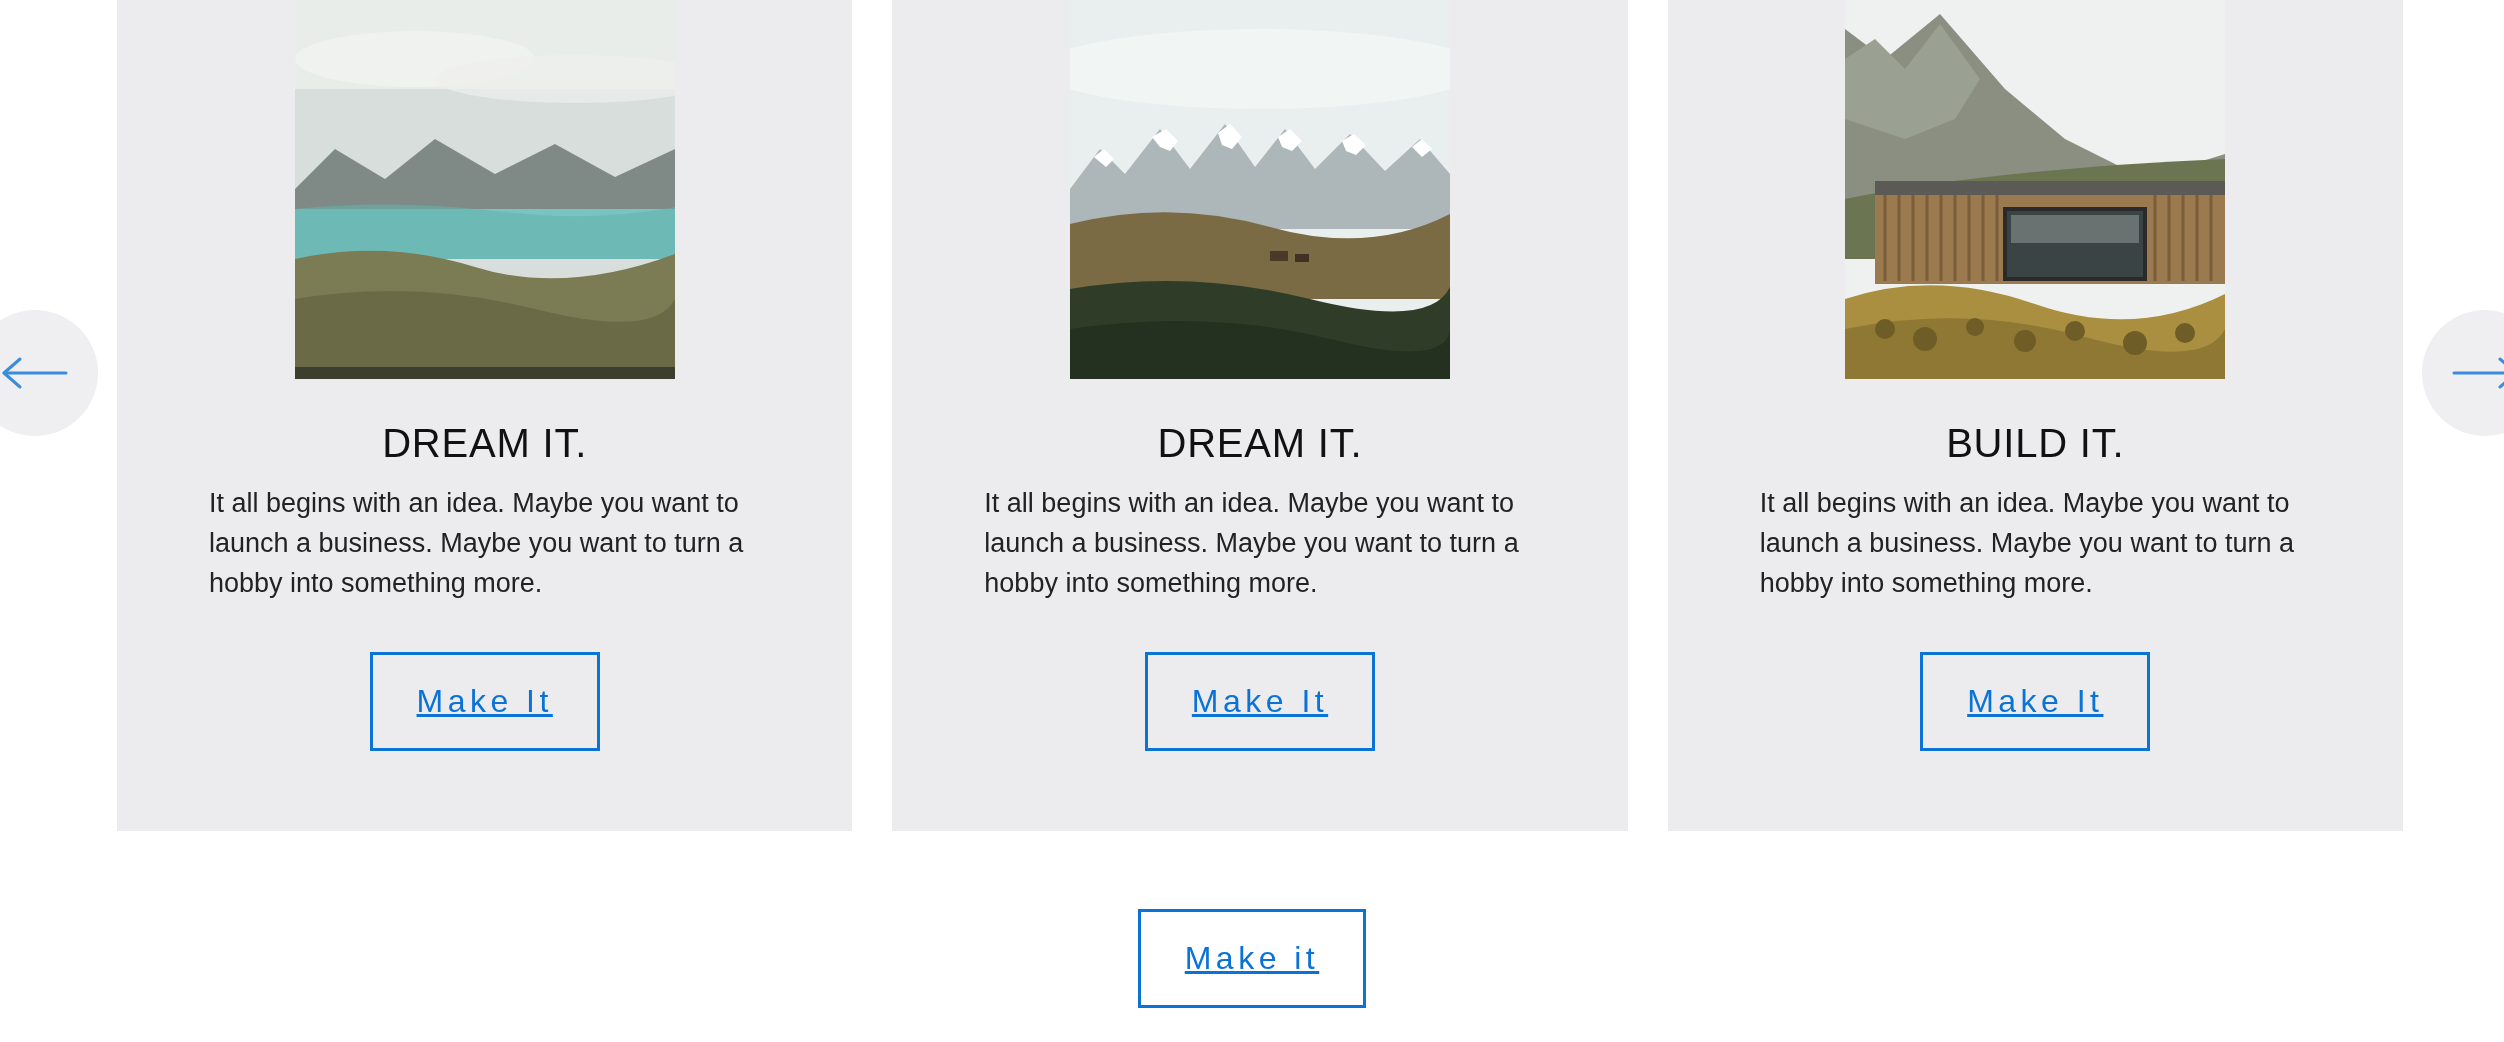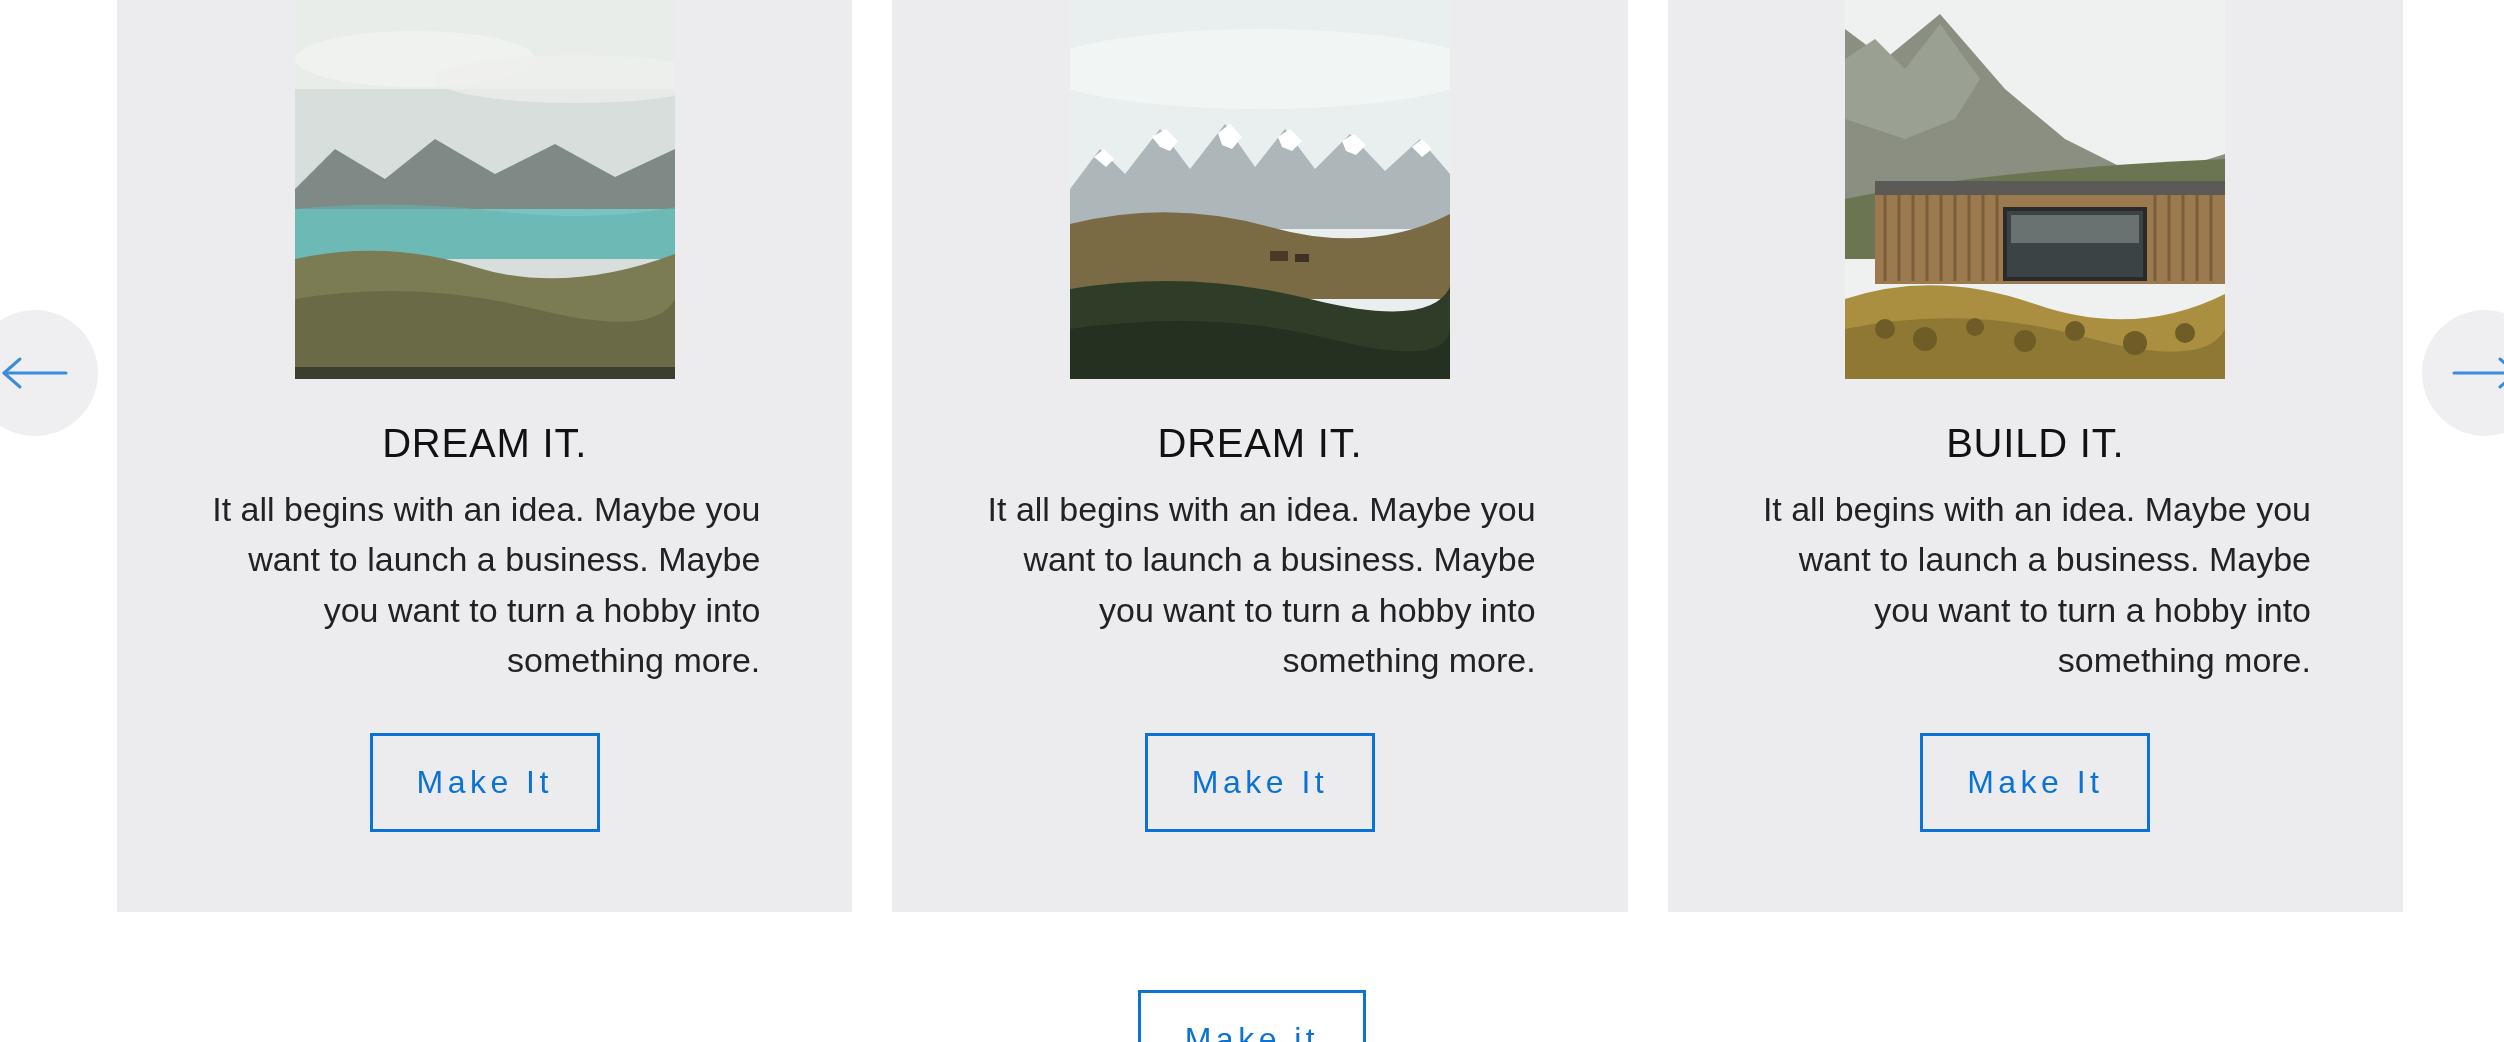--- a/index.html
+++ b/index.html
@@ -51,39 +51,40 @@
     margin-top: 42px;
     font-size: 40px;
     font-weight: 400;
     letter-spacing: 0.02em;
     color: #111;
     text-align: center;
   }
 
   .card-desc {
     margin-top: 18px;
-    font-size: 34px;
+    font-size: 27px;
     line-height: 1.48;
     color: #222;
-    text-align: right;
+    text-align: left;
     font-weight: 400;
     max-width: 580px;
   }
 
   .card-button, .global-button {
     margin-top: 48px;
     border: 3px solid #0b73d6;
     background: #fff0;
     color: #0b73d6;
     padding: 28px 44px;
     font-size: 32px;
     font-weight: 500;
     letter-spacing: 0.14em;
     cursor: pointer;
     white-space: nowrap;
+    text-decoration: underline;
   }
 
   .bottom-row {
     display: flex;
     justify-content: center;
     margin-top: 78px;
   }
   .global-button {
     margin-top: 0;
     background: #ffffff;

